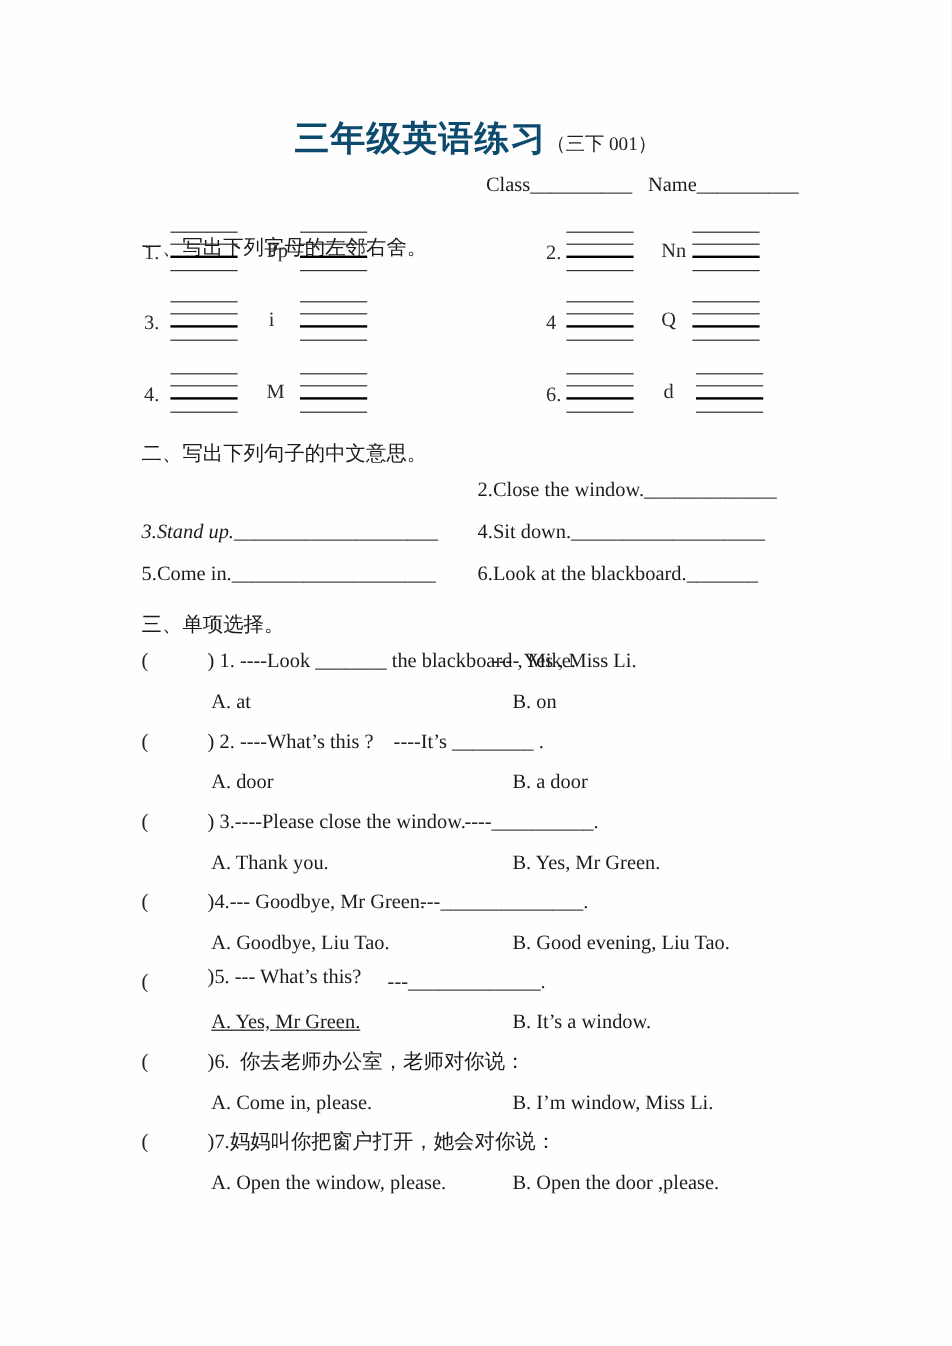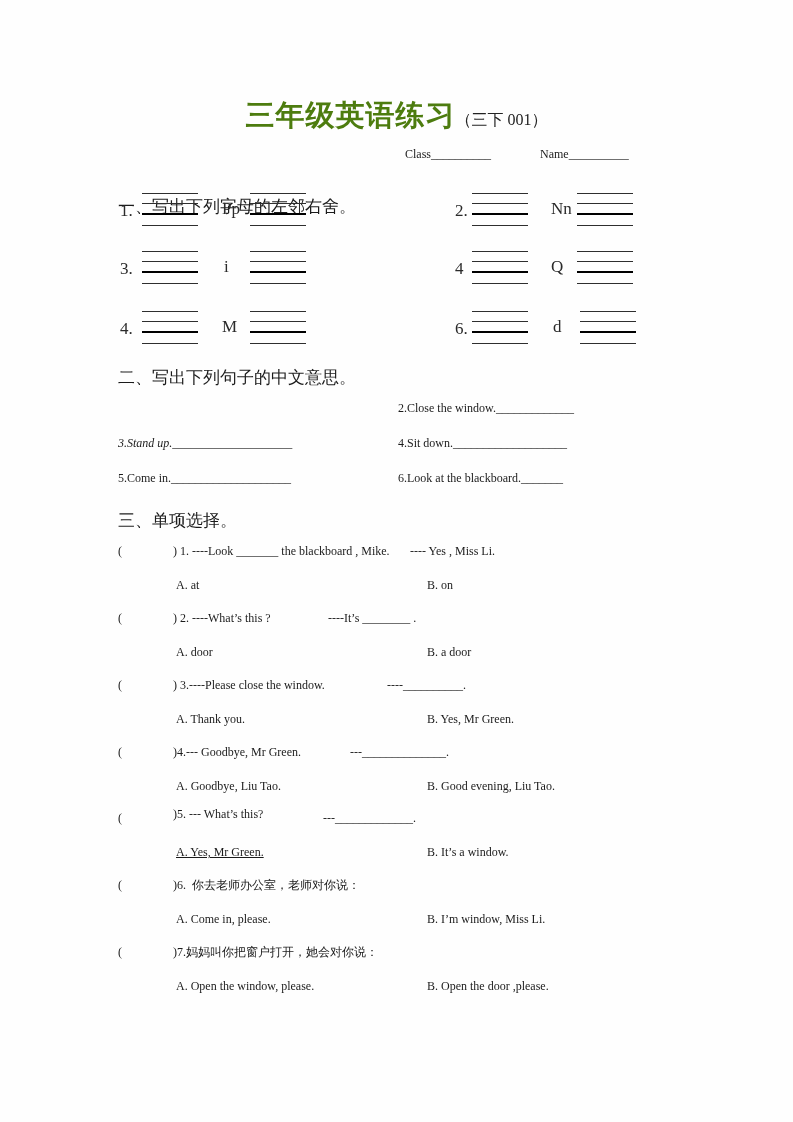--- a/index.html
+++ b/index.html
@@ -1,25 +1,25 @@
 <!DOCTYPE html>
 <html><head>
 <meta charset="utf-8">
 <style>
   html,body{margin:0;padding:0;background:#e8e8e8;}
   .page{
     position:relative;width:793px;height:1122px;margin:0 auto;
     background:#fefefe;color:#1b1b1b;overflow:hidden;
     font-family:"Liberation Serif","DejaVu Serif",serif;
   }
-  .t{position:absolute;font-size:12px;line-height:20px;white-space:pre;}
+  .t{position:absolute;font-size:17px;line-height:20px;white-space:pre;}
   .title-row{position:absolute;top:96px;left:0;width:100%;text-align:center;white-space:nowrap;}
   .title{
     font-family:"Liberation Sans","DejaVu Sans",sans-serif;
-    font-weight:700;font-size:29px;letter-spacing:1px;color:#4d7c0f;
+    font-weight:700;font-size:29px;letter-spacing:1px;color:#0c4a6e;
   }
   .title-suffix{font-size:16px;font-weight:400;color:#222;letter-spacing:0;}
   .heading{font-size:17px;color:#1b1b1b;}
   .num,.letter{font-size:17px;color:#2a2a2a;}
   .grid{
     position:absolute;width:56px;height:34px;
     background:
       linear-gradient(#2e2e2e,#2e2e2e) 0 0/100% 1px no-repeat,
       linear-gradient(#2e2e2e,#2e2e2e) 0 10px/100% 1px no-repeat,
       linear-gradient(#000,#000) 0 20px/100% 2px no-repeat,

